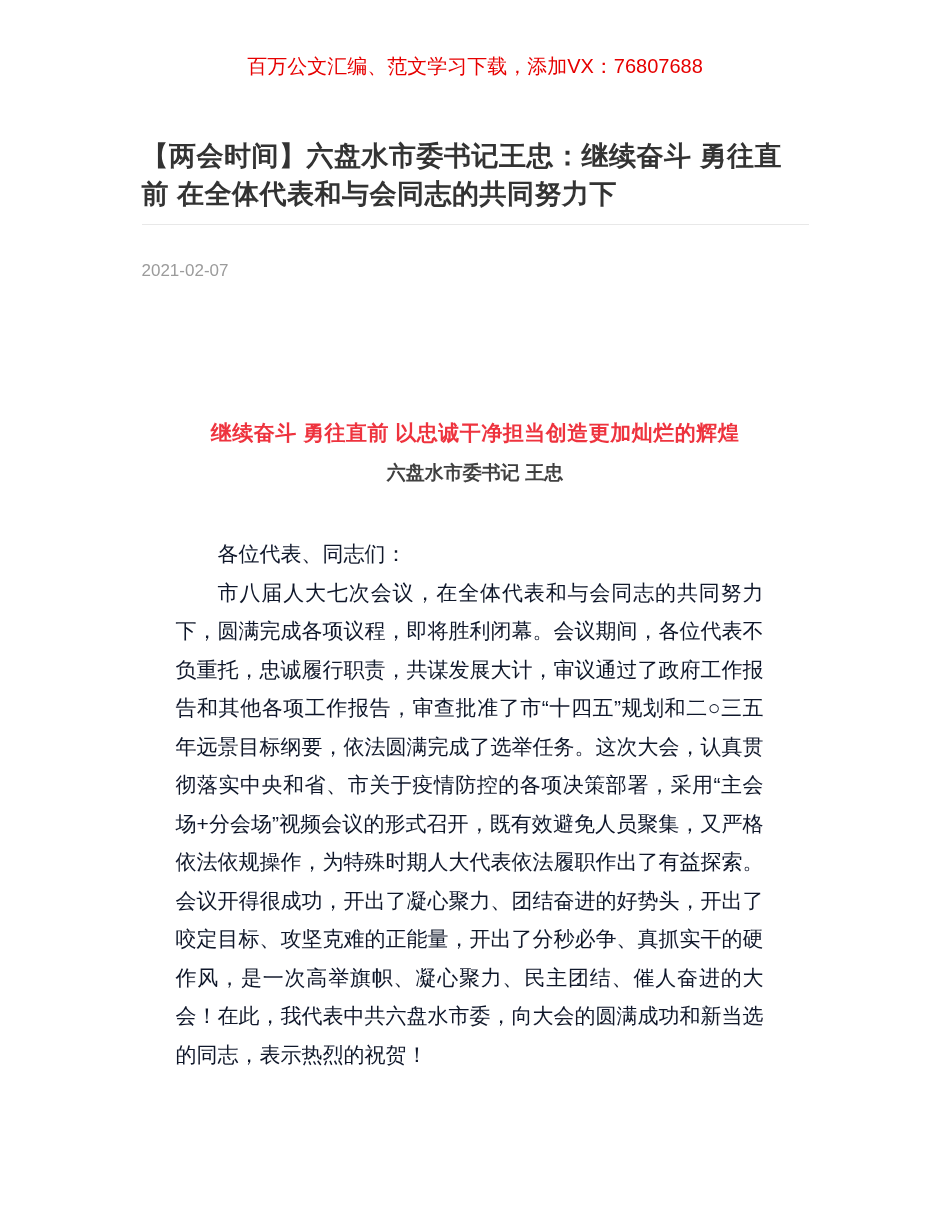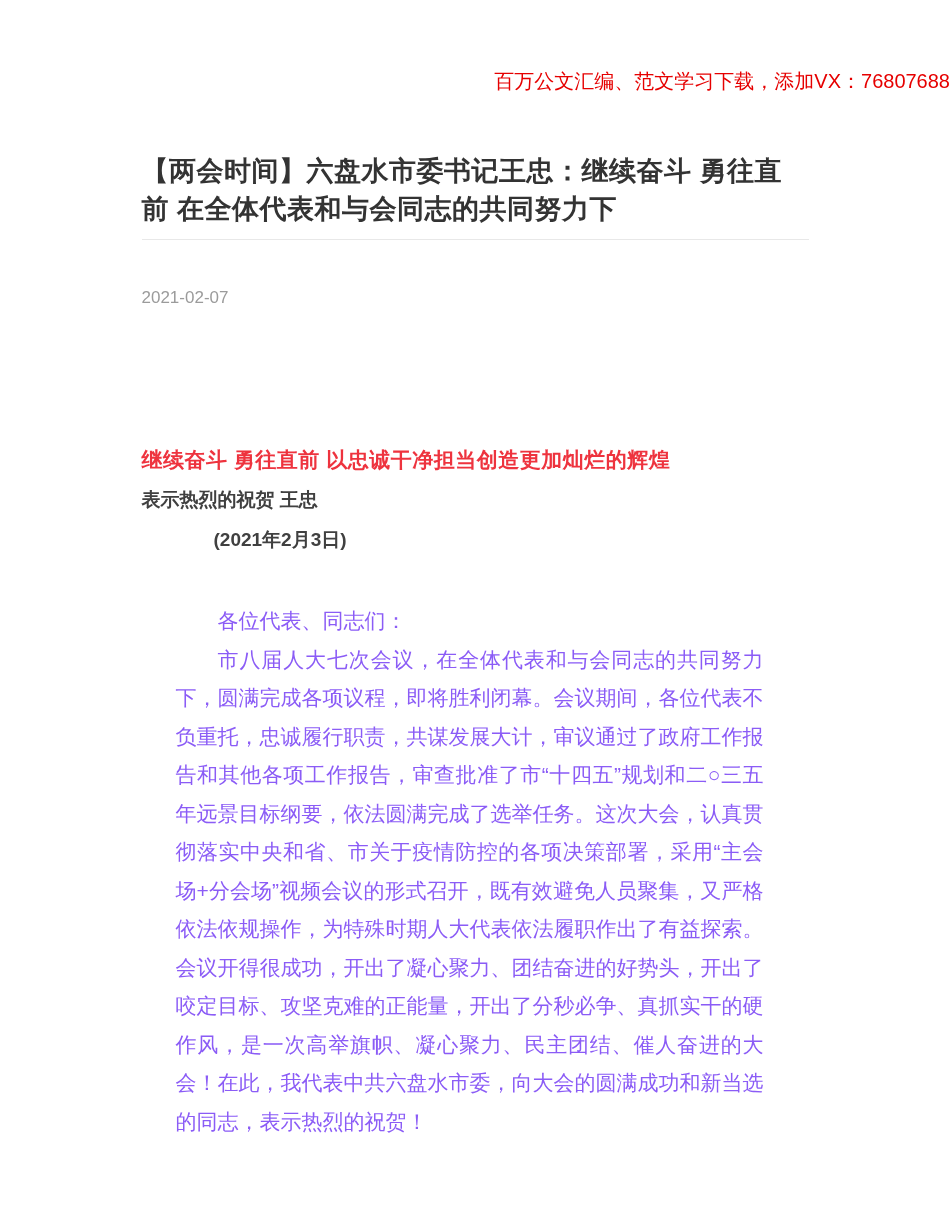--- a/index.html
+++ b/index.html
@@ -8,22 +8,22 @@
     background: #ffffff;
   }
   body {
     width: 950px;
     height: 1230px;
     overflow: hidden;
     font-family: "Liberation Sans", "DejaVu Sans", sans-serif;
     -webkit-font-smoothing: antialiased;
   }
   .banner {
-    padding-top: 68px;
-    text-align: right;
+    padding-top: 53px;
+    text-align: center;
     font-size: 20px;
     line-height: 26px;
     color: #e60000;
   }
   .container {
     width: 667px;
     margin: 0 auto;
   }
   .title {
     margin: 58px 0 0 0;
@@ -33,55 +33,56 @@
     color: #333333;
     letter-spacing: 0.5px;
   }
   .divider {
     border: none;
     border-top: 1px solid #e8e8e8;
     margin: 11px 0 0 0;
     height: 0;
   }
   .article-date {
-    margin-top: 48px;
+    margin-top: 36px;
     font-size: 17px;
     line-height: 20px;
     color: #9b9b9b;
   }
   .speech {
     margin-top: 132px;
   }
   .speech p {
     margin: 0;
   }
   .speech-line {
     line-height: 40px;
     font-weight: 700;
     color: #404040;
+    text-align: center;
   }
   .red-heading {
     font-size: 21px;
     color: #ee333e;
     letter-spacing: 0.5px;
   }
   .sub {
     font-size: 19px;
   }
   .speech-date-line {
     text-align: left;
     text-indent: 2em;
     margin-left: 34px !important;
   }
   .body-text {
     margin: 42px 0 0 34px;
     width: 588px;
     font-size: 21px;
     line-height: 38.5px;
-    color: #8b5cf6;
+    color: #0f172a;
   }
   .body-text p {
     margin: 0;
     text-indent: 2em;
     text-align: justify;
   }
 </style>
 </head>
 <body>
 
@@ -95,23 +96,22 @@
 
   <hr class="divider">
 
   <div class="article-date">2021-02-07</div>
 
   <div class="speech">
 
     <p class="speech-line red-heading">继续奋斗 勇往直前 以忠诚干净担当创造更加灿烂的辉煌</p>
 
 
-    <p class="speech-line sub">表示热烈的祝贺 王忠</p>
+    <p class="speech-line sub">六盘水市委书记 王忠</p>
 
-    <p class="speech-line sub speech-date-line">(2021年2月3日)</p>
 
     <div class="body-text">
       <p>各位代表、同志们：</p>
       <p>市八届人大七次会议，在全体代表和与会同志的共同努力下，圆满完成各项议程，即将胜利闭幕。会议期间，各位代表不负重托，忠诚履行职责，共谋发展大计，审议通过了政府工作报告和其他各项工作报告，审查批准了市“十四五”规划和二○三五年远景目标纲要，依法圆满完成了选举任务。这次大会，认真贯彻落实中央和省、市关于疫情防控的各项决策部署，采用“主会场+分会场”视频会议的形式召开，既有效避免人员聚集，又严格依法依规操作，为特殊时期人大代表依法履职作出了有益探索。会议开得很成功，开出了凝心聚力、团结奋进的好势头，开出了咬定目标、攻坚克难的正能量，开出了分秒必争、真抓实干的硬作风，是一次高举旗帜、凝心聚力、民主团结、催人奋进的大会！在此，我代表中共六盘水市委，向大会的圆满成功和新当选的同志，表示热烈的祝贺！</p>
     </div>
 
   </div>
 
 </div>
 

